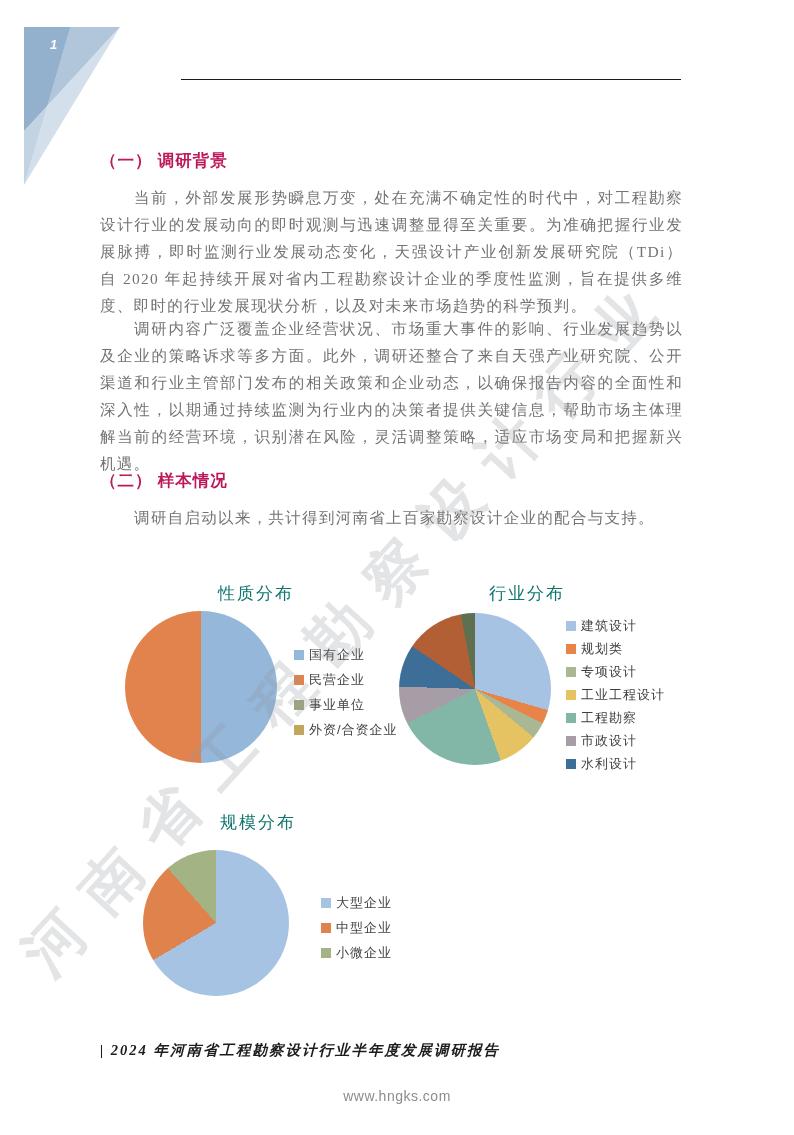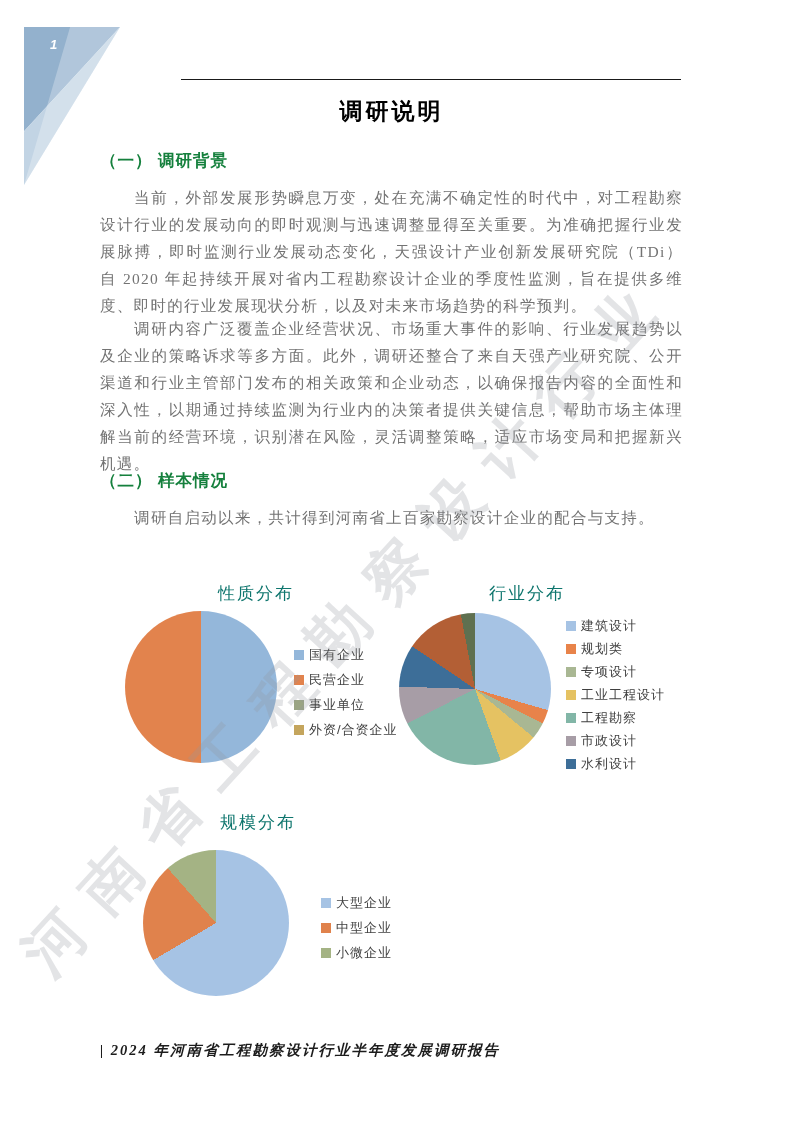--- a/index.html
+++ b/index.html
@@ -23,22 +23,22 @@
   
   .header-rule { position:absolute; left:181px; top:79px; width:500px; border-top:1.5px solid #1a1a1a; }
   .doc-title {
     position:absolute; left:100px; top:96px; width:583px; text-align:center;
     font-family:"Liberation Sans","DejaVu Sans",sans-serif;
     font-size:23px; font-weight:bold; letter-spacing:3px; color:#000;
   }
   
   .sec-heading {
     position:absolute; left:100px; width:583px;
-    font-family:Liberation Sans, sans-serif;
-    font-size:16.5px; font-weight:bold; color:#15803d; letter-spacing:1px;
+    font-family:Liberation Serif, serif;
+    font-size:16.5px; font-weight:bold; color:#be185d; letter-spacing:1px;
   }
   .sec1-h { top:150px; } .sec2-h { top:470px; }
   .para {
     position:absolute; left:100px; width:583px;
     font-size:15.5px; line-height:27px; letter-spacing:1.3px;
     text-align:justify; text-indent:2.2em; color:#737373;
   }
   .para-1 { top:184px; } .para-2 { top:315px; } .para-3 { top:504px; }
   
   .fig-caption {
@@ -94,21 +94,20 @@
 <div class="page">
 
   <div class="decor">
     <div class="tri tri-a"></div>
     <div class="tri tri-b"></div>
     <div class="tri tri-c"></div>
     <span class="page-num">1</span>
   </div>
 
   <div class="header-rule"></div>
-  <h1 class="doc-title">调研说明</h1>
 
   <h2 class="sec-heading sec1-h">（一） 调研背景</h2>
   <p class="para para-1">当前，外部发展形势瞬息万变，处在充满不确定性的时代中，对工程勘察设计行业的发展动向的即时观测与迅速调整显得至关重要。为准确把握行业发展脉搏，即时监测行业发展动态变化，天强设计产业创新发展研究院（TDi）自 2020 年起持续开展对省内工程勘察设计企业的季度性监测，旨在提供多维度、即时的行业发展现状分析，以及对未来市场趋势的科学预判。</p>
   <p class="para para-2">调研内容广泛覆盖企业经营状况、市场重大事件的影响、行业发展趋势以及企业的策略诉求等多方面。此外，调研还整合了来自天强产业研究院、公开渠道和行业主管部门发布的相关政策和企业动态，以确保报告内容的全面性和深入性，以期通过持续监测为行业内的决策者提供关键信息，帮助市场主体理解当前的经营环境，识别潜在风险，灵活调整策略，适应市场变局和把握新兴机遇。</p>
 
   <h2 class="sec-heading sec2-h">（二） 样本情况</h2>
   <p class="para para-3">调研自启动以来，共计得到河南省上百家勘察设计企业的配合与支持。</p>
 
 
   <section>
@@ -180,14 +179,15 @@
         <div class="legend-item">
           <span class="swatch" style="background: rgb(164, 179, 132);"></span>
           <span class="legend-label">小微企业</span>
         </div>
       </div>
   </section>
 
   <div class="watermark">河南省工程勘察设计行业</div>
 
   <div class="footer-title">| 2024 年河南省工程勘察设计行业半年度发展调研报告</div>
+  <div class="site-url">www.hngks.com</div>
 
 </div>
 
 </body></html>

